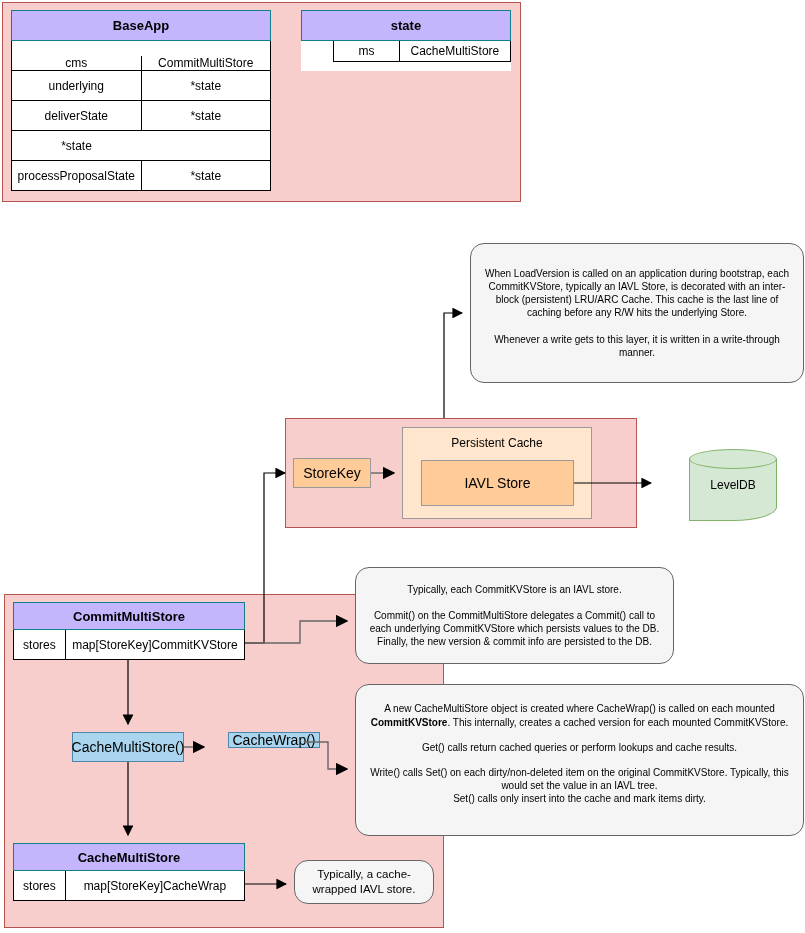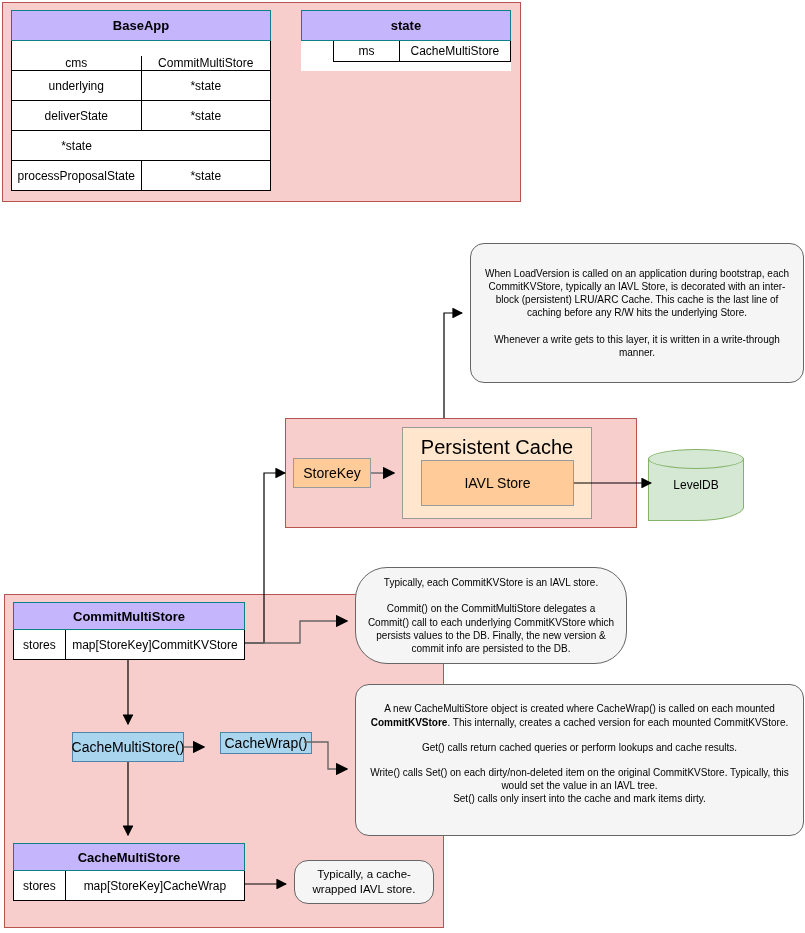--- a/index.html
+++ b/index.html
@@ -27,21 +27,21 @@
                 overflow:hidden;white-space:nowrap;}
   .ctable .cell.left{border-right:1px solid #000;}
 
   
   .obox{position:absolute;box-sizing:border-box;background:#ffcc99;
         border:1px solid #9a9a9a;display:flex;align-items:center;
         justify-content:center;font-size:14px;}
   .obox-lite{position:absolute;box-sizing:border-box;background:#ffe6cc;
         border:1px solid #9a9a9a;font-size:14px;}
   .obox-lite .title{position:absolute;left:0;right:0;top:8px;text-align:center;
-        font-size:20px;}
+        font-size:12px;}
 
   
   .bbox{position:absolute;box-sizing:border-box;background:#a9d5ef;
         border:1px solid #4f85a8;display:flex;align-items:center;
         justify-content:center;font-size:14px;}
 
   
   .note{position:absolute;box-sizing:border-box;background:#f5f5f5;
         border:1px solid #666666;border-radius:14px;
         display:flex;align-items:center;justify-content:center;
@@ -109,48 +109,48 @@
 
   <div class="node group" style="left:285px;top:418px;width:352px;height:110px;"></div>
 
   <div class="obox" style="left:293px;top:458px;width:78px;height:30px;">StoreKey</div>
 
   <div class="obox-lite" style="left:402px;top:427px;width:190px;height:92px;">
     <div class="title">Persistent Cache</div>
   </div>
   <div class="obox" style="left:421px;top:460px;width:153px;height:46px;">IAVL Store</div>
 
-  <div class="cyl" style="left:648px;top:449px;width:72px;height:72px;padding-left:24px;">
+  <div class="cyl" style="left:689px;top:449px;width:88px;height:72px;">
     <div class="body"></div>
     <div class="top"></div>
     <div class="lbl">LevelDB</div>
   </div>
 
   <div class="node group" style="left:4px;top:594px;width:440px;height:334px;"></div>
 
   <div class="ctable" style="left:13px;top:602px;width:232px;height:58px;border:none;">
     <div class="hdr" style="height:28px;">CommitMultiStore</div>
     <div class="row" style="height:30px;">
       <div class="cell left" style="width:52px;">stores</div>
       <div class="cell" style="width:179px;font-size:12px;">map[StoreKey]CommitKVStore</div>
     </div>
   </div>
 
   <div class="bbox" style="left:72px;top:732px;width:112px;height:30px;">CacheMultiStore()</div>
-  <div class="bbox" style="left:220px;top:732px;width:92px;height:22px;">CacheWrap()</div>
+  <div class="bbox" style="left:228px;top:732px;width:92px;height:16px;">CacheWrap()</div>
 
   <div class="ctable" style="left:13px;top:843px;width:232px;height:58px;border:none;">
     <div class="hdr" style="height:28px;">CacheMultiStore</div>
     <div class="row" style="height:30px;">
       <div class="cell left" style="width:52px;">stores</div>
       <div class="cell" style="width:179px;font-size:12px;">map[StoreKey]CacheWrap</div>
     </div>
   </div>
 
-  <div class="note" style="left:355px;top:567px;width:272px;height:97px;border-radius:32px;">Typically, each CommitKVStore is an IAVL store.
+  <div class="note" style="left:355px;top:567px;width:319px;height:97px;">Typically, each CommitKVStore is an IAVL store.
 
 Commit() on the CommitMultiStore delegates a Commit() call to each underlying CommitKVStore which persists values to the DB. Finally, the new version &amp; commit info are persisted to the DB.</div>
 
   <div class="note" style="left:355px;top:684px;width:449px;height:152px;flex-direction:column;white-space:normal;padding:10px 12px;justify-content:center;">
     <div style="margin-bottom:12px;">
       <span>A new CacheMultiStore object is created where CacheWrap() is called on each mounted </span><span class="b">CommitKVStore</span><span>. This internally, creates a cached version for each mounted CommitKVStore.</span>
     </div>
     <div style="margin-bottom:12px;">Get() calls return cached queries or perform lookups and cache results.</div>
     <div>Write() calls Set() on each dirty/non-deleted item on the original CommitKVStore. Typically, this would set the value in an IAVL tree.</div>
     <div style="margin-bottom:12px;">Set() calls only insert into the cache and mark items dirty.</div>

